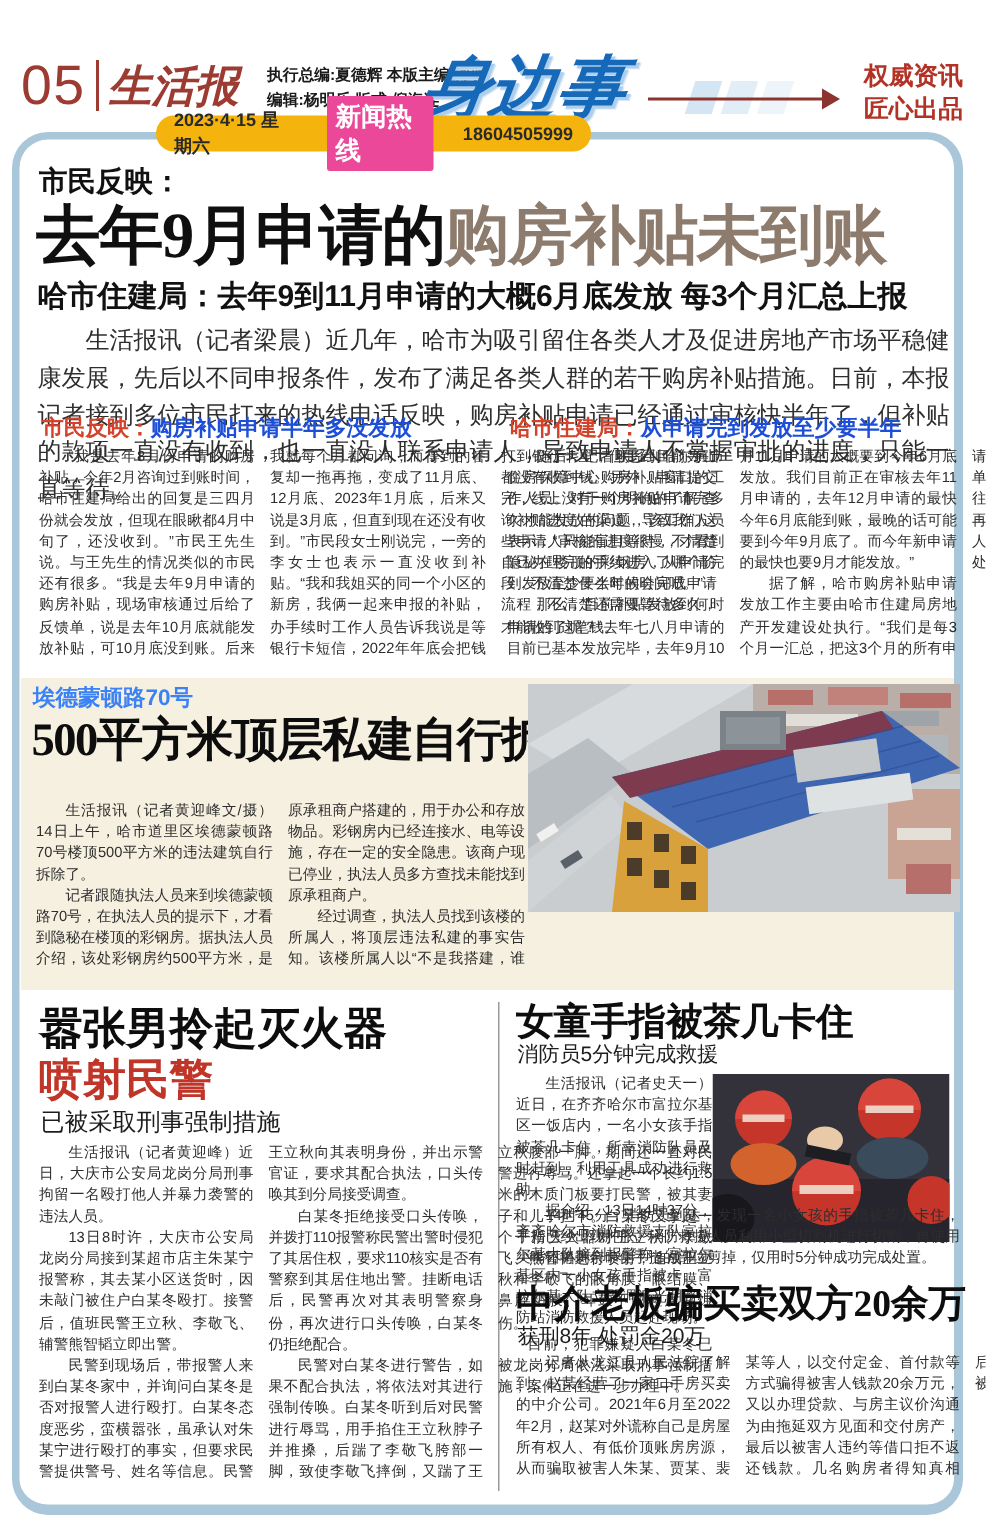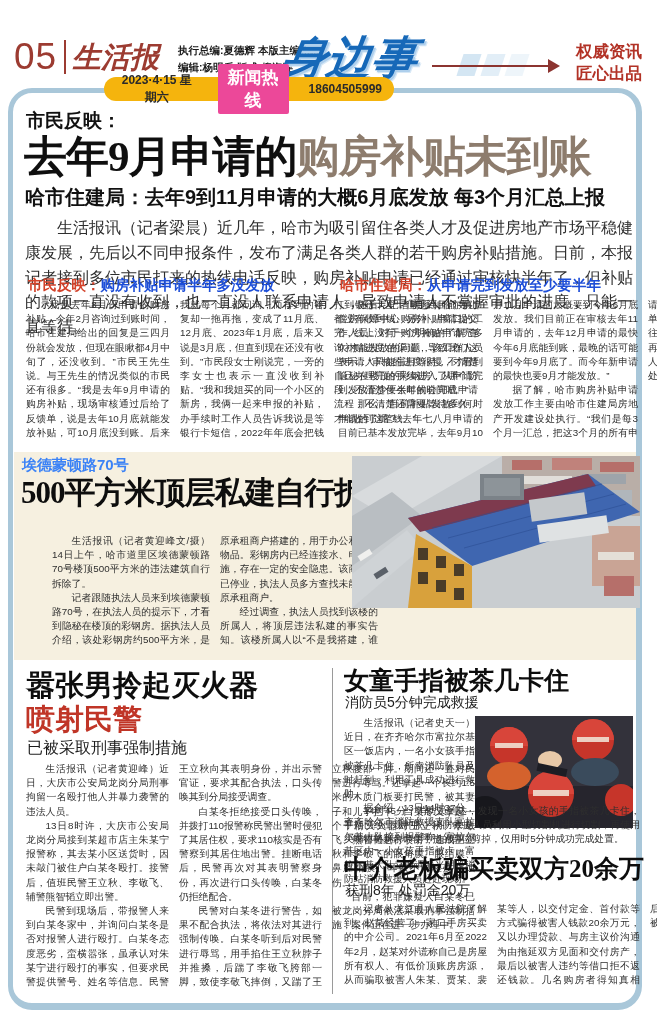--- a/index.html
+++ b/index.html
@@ -11,21 +11,21 @@
   .mast-divider { left:64px; top:40px; width:2px; height:34px; background:#9c3b31; }
   .masthead { left:72px; top:38px; font-size:29px; font-weight:bold; font-style:italic; color:#9c3b31; font-family:"Liberation Serif","DejaVu Serif",serif; }
   .credits { left:134px; top:42px; font-size:10.5px; font-weight:bold; color:#1a1a1a; line-height:1.6;margin-left:44px; }
   .section-title { left:282px; top:28px; font-size:45px; font-weight:900; font-style:italic; color:#1668b8; transform:skewX(-8deg); text-shadow:2px 2px 0 #aecfec, 3px 3px 0 #d7e8f6; font-family:"Liberation Sans",sans-serif; }
   .arrow-wrap { left:432px; top:52px; width:130px; height:28px; }
   .arrow-wrap .p { position:absolute; top:2px; width:18px; height:22px; background:#cfe3f2; transform:skewX(-18deg); }
   .arrow-line { position:absolute; top:13px; left:0; width:118px; height:2px; background:#8c3430; }
   .arrow-head { position:absolute; top:7px; left:116px; width:0; height:0; border-left:12px solid #8c3430; border-top:7px solid transparent; border-bottom:7px solid transparent; }
   .tagline { left:576px; top:40px; font-size:16.5px; font-weight:900; color:#b23226; line-height:1.35; }
 
-  .datebar { left:104px; top:77px; width:290px; height:24px; background:#f5b40d; border-radius:12px; display:flex; align-items:center; gap:20px; padding:0 12px; z-index:5;text-align:center; }
+  .datebar { left:104px; top:77px; width:290px; height:24px; background:#f5b40d; border-radius:12px; display:flex; align-items:center; gap:20px; padding:0 12px; z-index:5; }
   .datebar .date { font-size:12px; font-weight:bold; color:#2a2a2a; }
   .hotline-badge { background:#ec4899; color:#fff; font-size:17px; font-weight:bold; padding:2px 6px; border-radius:2px; }
   .hotline-num { font-size:12px; font-weight:bold; color:#2a2a2a; }
 
   
   .frame { left:8px; top:88px; width:634px; height:922px; border:5px solid #a9c7d9; border-bottom-width:7px; border-right-width:6px; border-radius:24px; z-index:1; }
 
   
   .a1-kicker { left:26px; top:108px; font-size:19px; font-weight:bold; color:#111; z-index:2; }
   .a1-headline { left:24px; top:128px; width:612px; font-size:43px; font-weight:900; font-family:"Liberation Serif","DejaVu Serif",serif; letter-spacing:-1px; white-space:nowrap; z-index:2; }
@@ -40,21 +40,21 @@
   .hh-r { left:340px; top:276px; z-index:2; }
   .body-cols { column-gap:10px; font-size:9.8px; line-height:1.45; color:#2e2e2e; text-align:justify; z-index:2; }
   .body-cols p { text-indent:2em; }
   .a1-body-l { left:26px; top:298px; width:298px; height:156px; column-count:2; }
   .a1-body-r { left:338px; top:298px; width:300px; height:156px; column-count:2; }
 
   
   .a2-band { left:14px; top:452px; width:622px; height:208px; background:#f6f0e0; z-index:2; }
   .a2-kicker { left:22px; top:456px; font-size:15px; font-weight:bold; color:#3b82f6; z-index:3; }
   .a2-headline { left:21px; top:472px; font-size:31px; font-weight:900; color:#0d0d0d; font-family:"Liberation Serif","DejaVu Serif",serif; letter-spacing:-1px; white-space:nowrap; z-index:3; }
-  .a2-body { left:24px; top:534px; width:326px; height:116px; column-count:2;margin-left:28px; }
+  .a2-body { left:24px; top:534px; width:326px; height:116px; column-count:2; }
   .a2-photo { left:352px; top:456px; width:288px; height:152px; z-index:3; }
 
   
   .v-divider { left:332px; top:668px; width:1px; height:326px; background:#9a9a9a; z-index:2; }
 
   .a3-h1 { left:26px; top:666px; font-size:29px; font-weight:900; color:#0d0d0d; font-family:"Liberation Serif","DejaVu Serif",serif; z-index:2; }
   .a3-h2 { left:26px; top:700px; font-size:29px; font-weight:900; color:#c03527; font-family:"Liberation Serif","DejaVu Serif",serif; z-index:2; }
   .a3-sub { left:27px; top:738px; font-size:16px; color:#1c1c1c; z-index:2; }
   .a3-body { left:26px; top:762px; width:296px; height:232px; column-count:2; }
 

